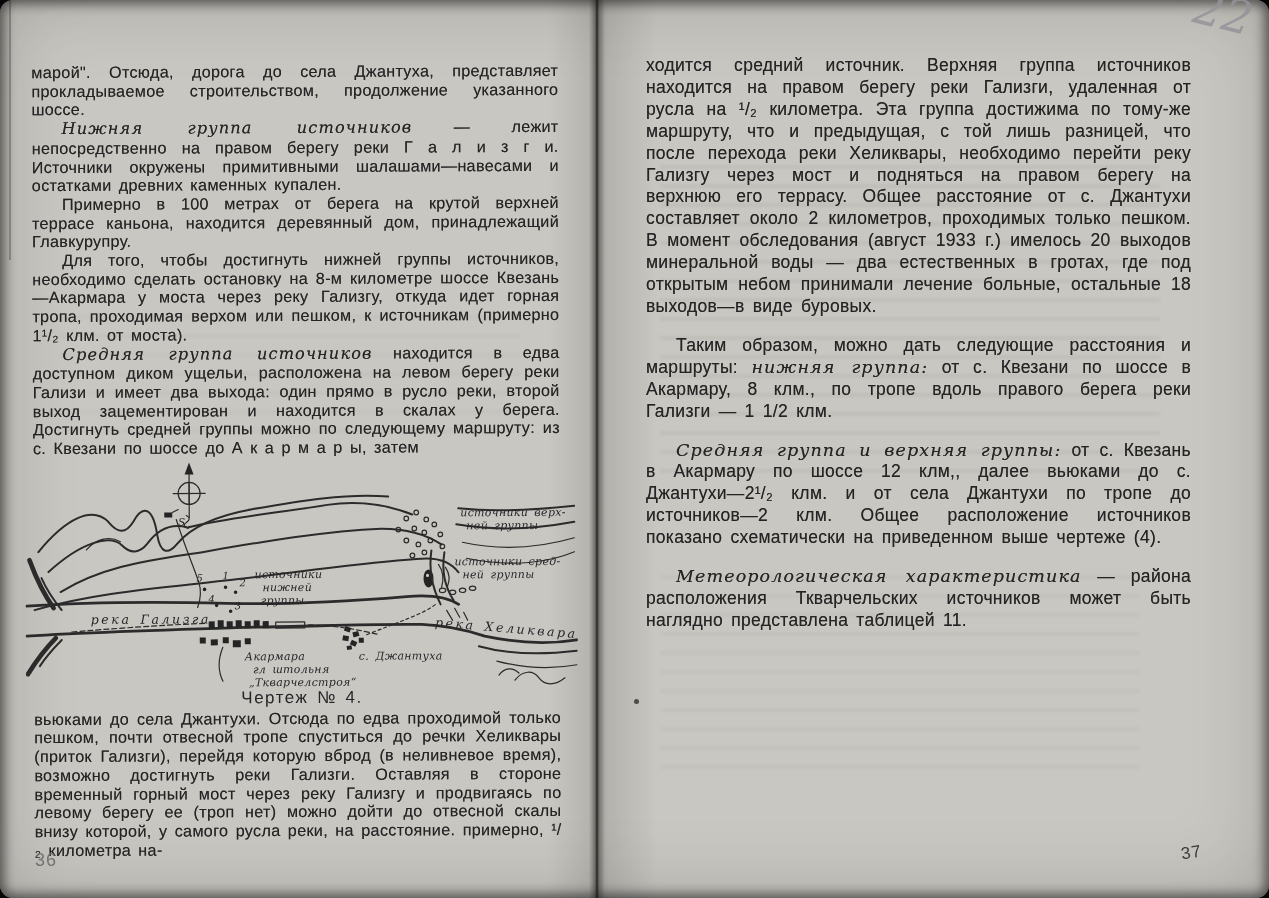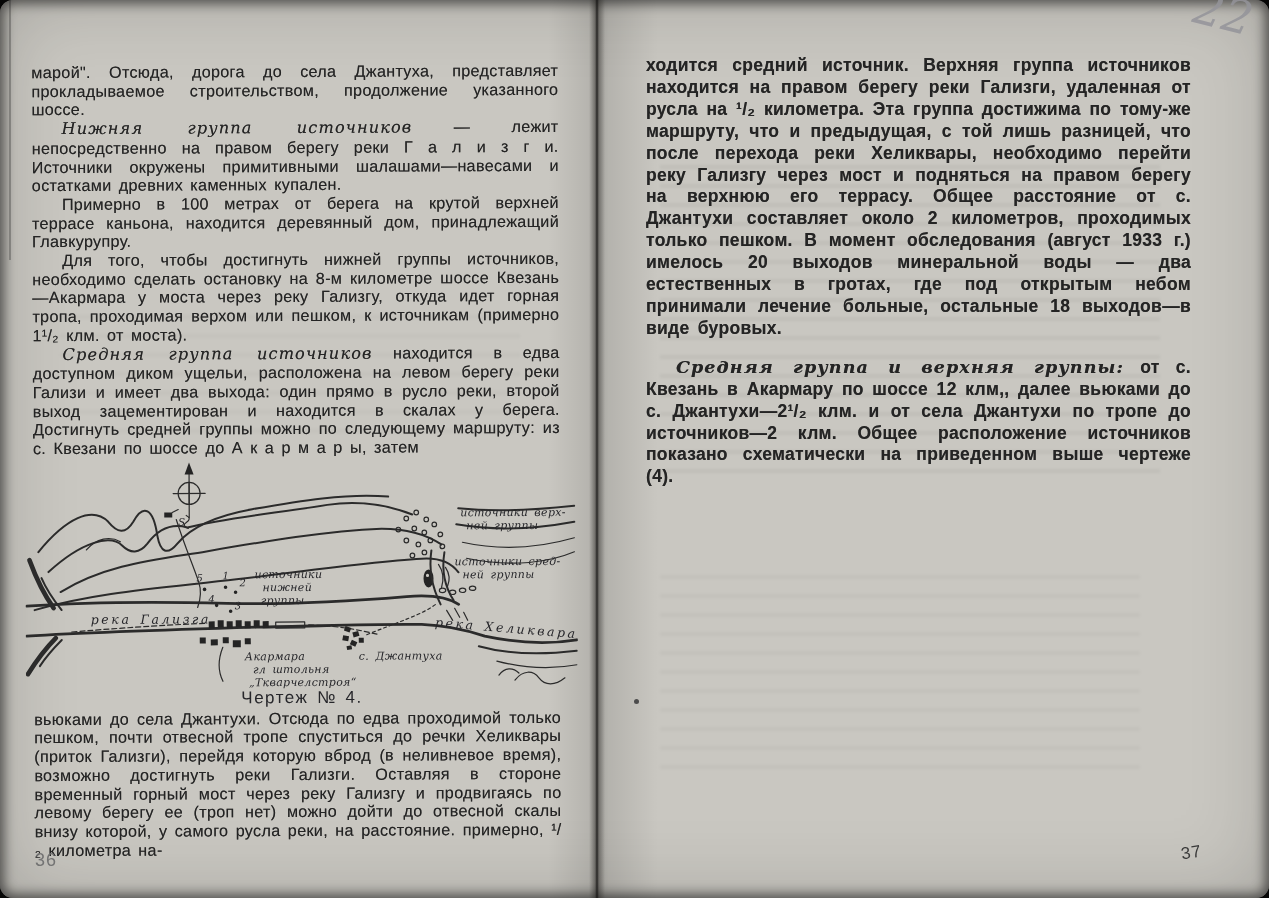--- a/index.html
+++ b/index.html
@@ -13,21 +13,21 @@
   .gutter-line{position:absolute;left:589px;top:0;width:16px;height:898px;
         background:linear-gradient(90deg,rgba(0,0,0,0) 0%,rgba(40,38,35,.45) 38%,rgba(15,14,13,.85) 50%,rgba(40,38,35,.40) 62%,rgba(0,0,0,0) 100%);}
   .edge-line{position:absolute;left:9px;top:0;width:2px;height:260px;background:rgba(30,30,30,.28);}
 
   
   .page-left{position:absolute;left:33px;top:62px;width:527px;color:#242424;
         font-size:16.2px;line-height:18.7px;text-align:justify;
         letter-spacing:.3px;word-spacing:2.5px;transform:rotate(-.25deg);}
   .page-right{position:absolute;left:646px;top:55px;width:545px;color:#242424;
         font-size:17.5px;line-height:21.9px;text-align:justify;
-        letter-spacing:.3px;word-spacing:3px;font-weight:bold;}
+        letter-spacing:.3px;word-spacing:3px;}
   .p{margin:0;text-shadow:0 0 .5px rgba(30,30,30,.55);}
   .page-right .p{margin:0 0 17px 0;}
   .ind{text-indent:30px;}
   .lead{font-family:"DejaVu Serif",serif;font-style:italic;letter-spacing:1.1px;word-spacing:4px;}
 
   
   .figure{position:relative;width:552px;height:250px;margin:2px 0 0 -8px;}
   .figure svg{position:absolute;left:0;top:0;}
   .caption{position:absolute;left:0;top:230px;width:100%;text-align:center;
         font-size:17px;letter-spacing:1.5px;color:#26262a;text-indent:0;}
@@ -218,18 +218,20 @@
         <text class="mapt" x="332" y="201">с. Джантуха</text>
       </svg>
       <div class="caption">Чертеж № 4.</div>
     </div>
 
     <p class="p"><span>вьюками до села Джантухи. Отсюда по едва проходимой только пешком, почти отвесной тропе спуститься до речки Хеликвары (приток Гализги), перейдя которую вброд (в неливневое время), возможно достигнуть реки Гализги. Оставляя в стороне временный горный мост через реку Гализгу и продвигаясь по левому берегу ее (троп нет) можно дойти до отвесной скалы внизу которой, у самого русла реки, на расстояние. примерно, ¹/₂ километра на-</span></p>
   </div>
 
   <div class="page-right">
     <p class="p"><span>ходится средний источник. Верхняя группа источников находится на правом берегу реки Гализги, удаленная от русла на ¹/₂ километра. Эта группа достижима по тому-же маршруту, что и предыдущая, с той лишь разницей, что после перехода реки Хеликвары, необходимо перейти реку Гализгу через мост и подняться на правом берегу на верхнюю его террасу. Общее расстояние от с. Джантухи составляет около 2 километров, проходимых только пешком. В момент обследования (август 1933 г.) имелось 20 выходов минеральной воды — два естественных в гротах, где под открытым небом принимали лечение больные, остальные 18 выходов—в виде буровых.</span></p>
+    <p class="p ind"><span>Таким образом, можно дать следующие расстояния и маршруты: </span><span class="lead">нижняя группа:</span><span> от с. Квезани по шоссе в Акармару, 8 клм., по тропе вдоль правого берега реки Гализги — 1 1/2 клм.</span></p>
     <p class="p ind"><span class="lead">Средняя группа и верхняя группы:</span><span> от с. Квезань в Акармару по шоссе 12 клм,, далее вьюками до с. Джантухи—2¹/₂ клм. и от села Джантухи по тропе до источников—2 клм. Общее расположение источников показано схематически на приведенном выше чертеже (4).</span></p>
+    <p class="p ind"><span class="lead">Метеорологическая характеристика</span><span> — района расположения Ткварчельских источников может быть наглядно представлена таблицей 11.</span></p>
   </div>
 
   <div class="pagenum pn-left">36</div>
   <div class="pagenum pn-right">37</div>
 </div>
 
 </body></html>

